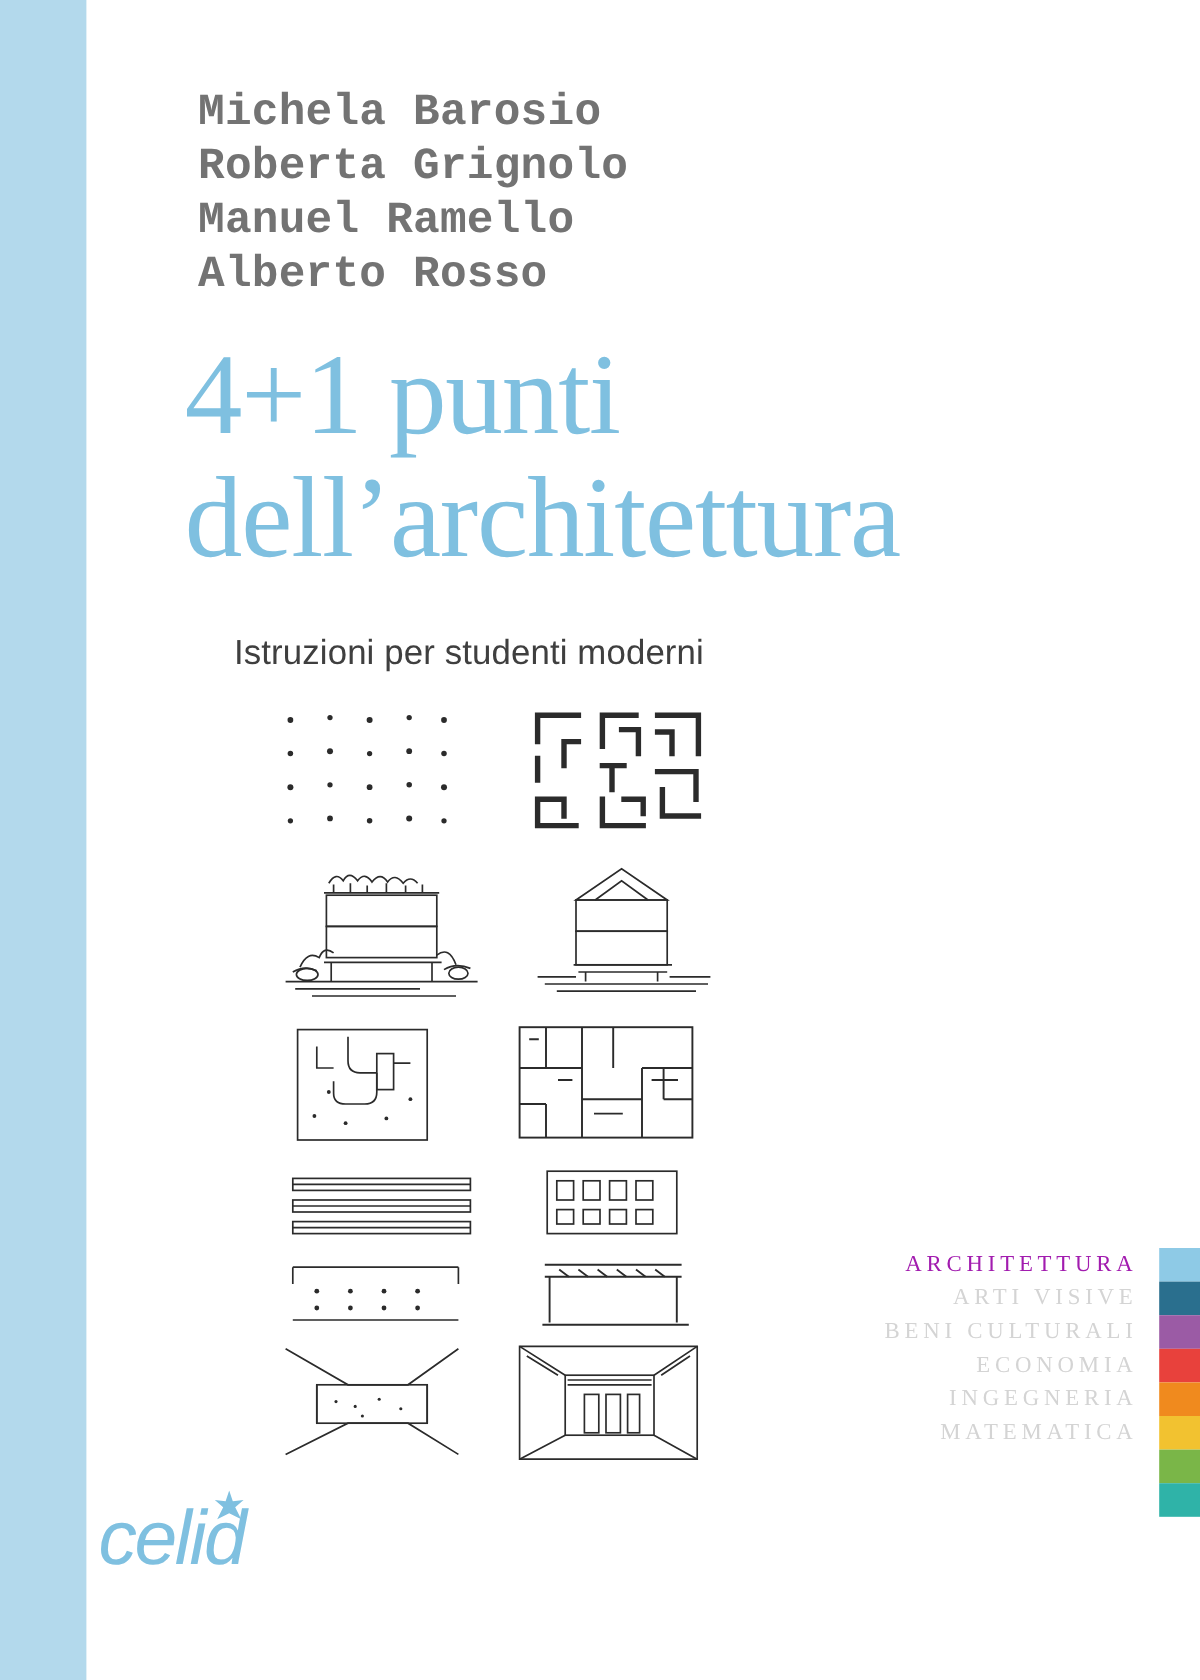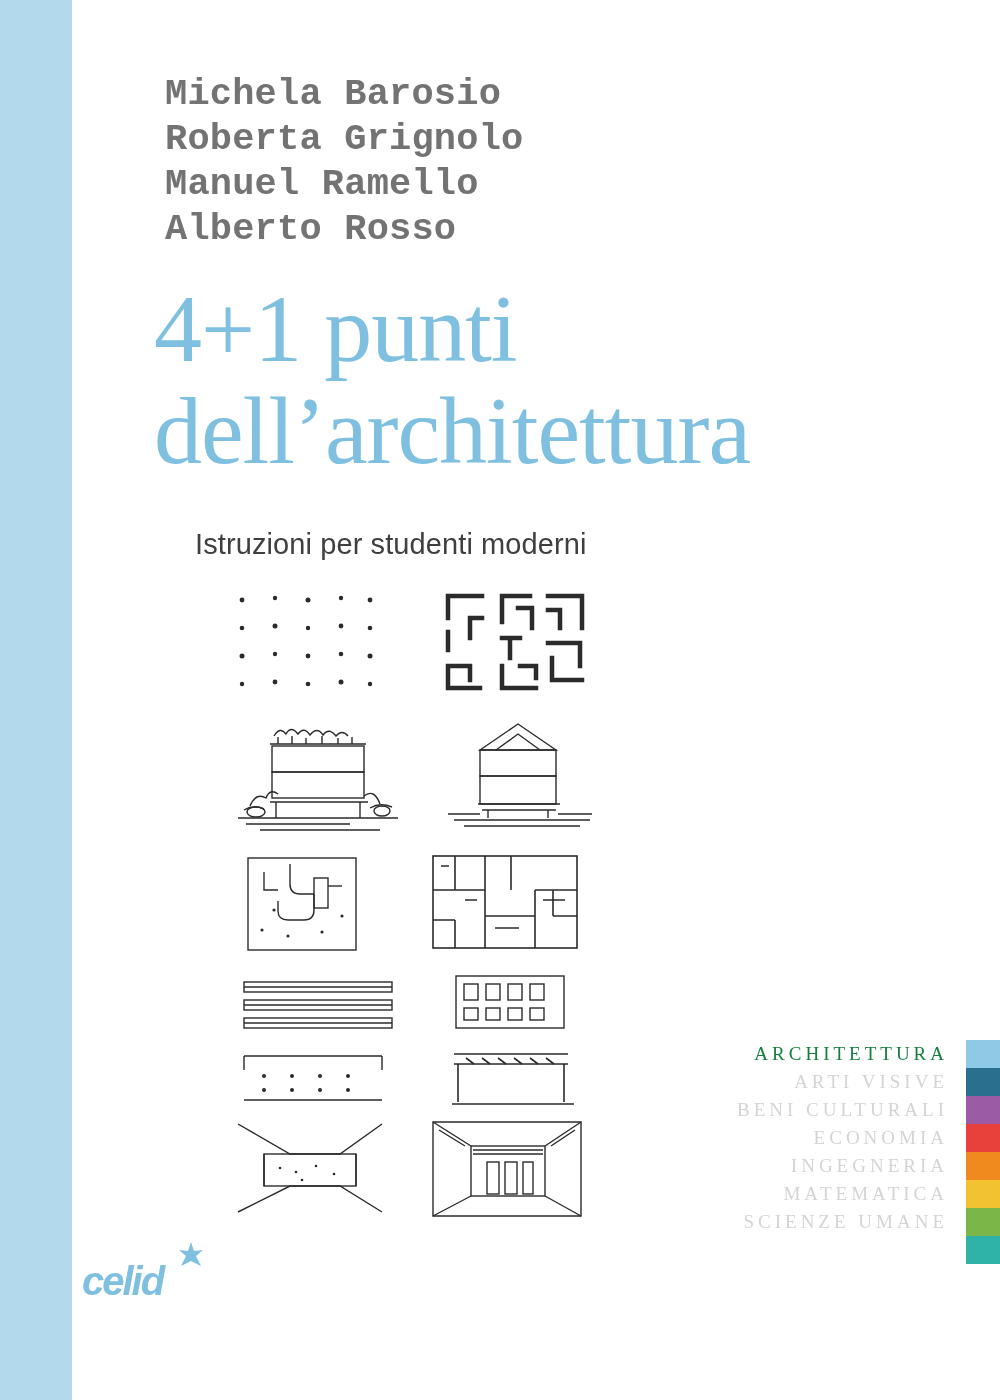--- a/index.html
+++ b/index.html
@@ -100,21 +100,21 @@
   }
   .cat-label {
     font-family: "Liberation Serif", serif;
     font-size: 19px;
     letter-spacing: 4px;
     color: #d4d4d4;
     padding-right: 10px;
     display: block;
   }
   .cat-row.active .cat-label {
-    color: #15803d;
+    color: #a21caf;
     font-weight: normal;
   }
   .swatches {
     position: absolute;
     right: 0px;
     top: 1040px;
     width: 34px;
   }
   .swatch {
     width: 34px;
@@ -124,23 +124,23 @@
   
   .logo {
     position: absolute;
     left: 82px;
     top: 1246px;
     width: 170px;
     height: 70px;
   }
   .logo-text {
     font-family: "Liberation Sans", sans-serif;
-    font-weight: bold;
+    font-weight: normal;
     font-style: italic;
-    font-size: 40px;
+    font-size: 64px;
     color: #7fc0e0;
     letter-spacing: -2px;
     line-height: 70px;
   }
   .logo-spark {
     position: absolute;
     left: 96px;
     top: -4px;
     width: 26px;
     height: 26px;
@@ -375,23 +375,20 @@
     </div>
     <div class="cat-row">
       <span class="cat-label">ECONOMIA</span>
     </div>
     <div class="cat-row">
       <span class="cat-label">INGEGNERIA</span>
     </div>
     <div class="cat-row">
       <span class="cat-label">MATEMATICA</span>
     </div>
-    <div class="cat-row">
-      <span class="cat-label">SCIENZE UMANE</span>
-    </div>
   </div>
 
   <div class="swatches">
     <span class="swatch" style="background:#8ecae6"></span>
     <span class="swatch" style="background:#2a6f8e"></span>
     <span class="swatch" style="background:#9b5ba5"></span>
     <span class="swatch" style="background:#e8413c"></span>
     <span class="swatch" style="background:#f08a1e"></span>
     <span class="swatch" style="background:#f2c230"></span>
     <span class="swatch" style="background:#7ab648"></span>

